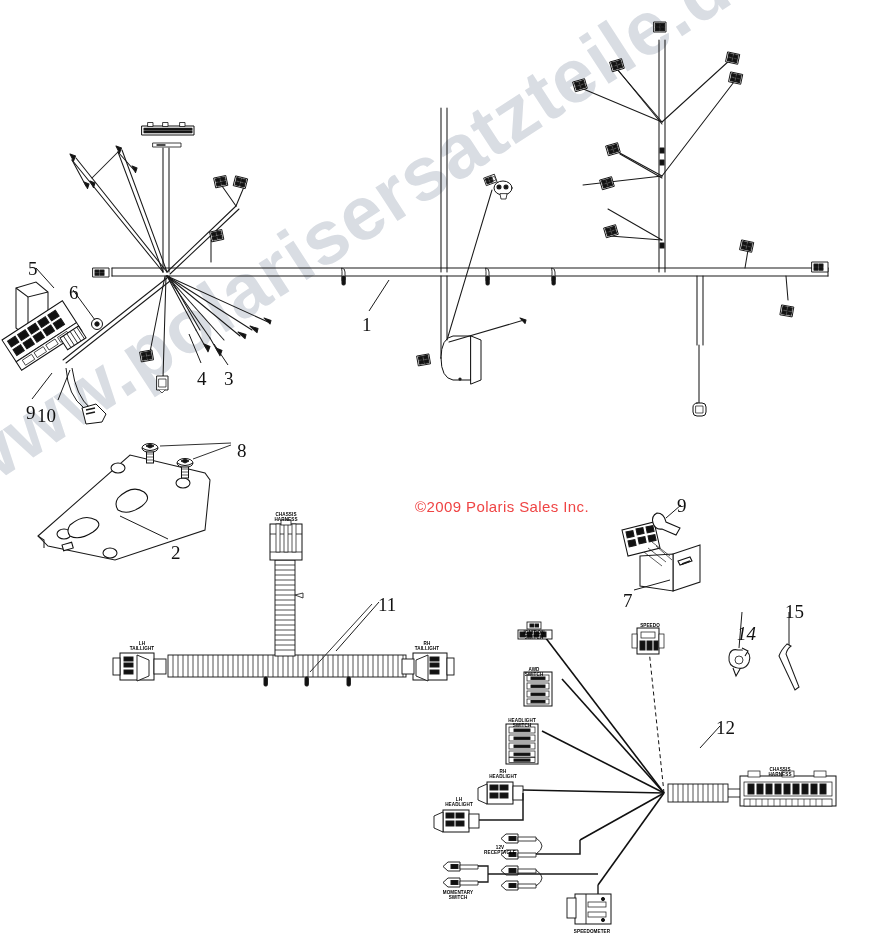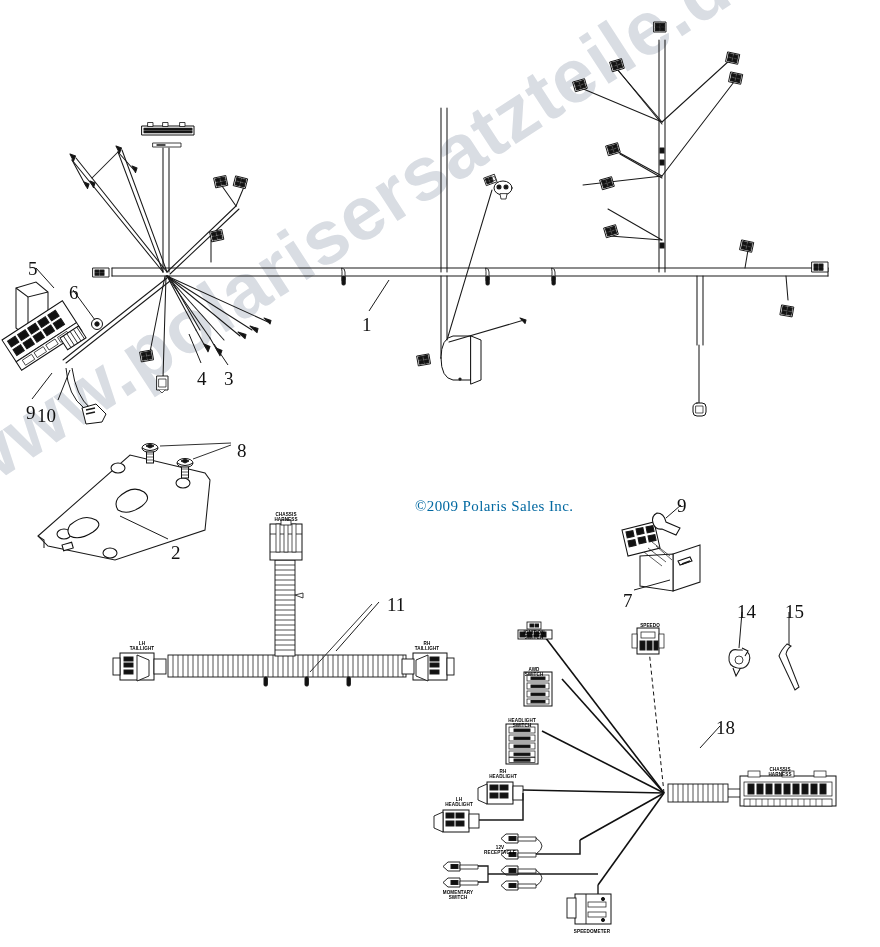--- a/index.html
+++ b/index.html
@@ -2,21 +2,21 @@
 <html><head>
 <meta charset="utf-8">
 <title>Polaris Harness Diagram</title>
 <style>
   html,body{margin:0;padding:0;background:#ffffff;}
   body{width:880px;height:947px;font-family:"Liberation Sans",sans-serif;overflow:hidden;}
   #stage{position:relative;width:880px;height:947px;background:#fff;}
   #svgroot{position:absolute;left:0;top:0;width:880px;height:947px;}
   .callout{position:absolute;font-family:"Liberation Serif",serif;font-size:19px;color:#111;
            line-height:1;user-select:none;}
-  .copyright{position:absolute;font-family:Liberation Serif, serif;font-size:15px;color:#0369a1;
+  .copyright{position:absolute;font-family:Liberation Sans, sans-serif;font-size:15px;color:#ef4444;
              letter-spacing:.4px;white-space:nowrap;}
   .wmark{position:absolute;left:-40px;top:430px;width:980px;
          font-family:"Liberation Sans",sans-serif;font-weight:bold;font-size:76px;
          color:#d9dde3;letter-spacing:1px;white-space:nowrap;
          transform:rotate(-33deg);transform-origin:left center;user-select:none;}
   .conn-label{position:absolute;font-family:"Liberation Sans",sans-serif;font-weight:bold;
               font-size:4.6px;color:#000;text-align:center;line-height:1.15;
               letter-spacing:.1px;white-space:pre;user-select:none;}
 </style>
 </head>
@@ -715,24 +715,24 @@
       <div class="callout" style="left: 362px; top: 315px;">1</div>
       <div class="callout" style="left: 171px; top: 543px;">2</div>
       <div class="callout" style="left: 224px; top: 369px;">3</div>
       <div class="callout" style="left: 197px; top: 369px;">4</div>
       <div class="callout" style="left: 28px; top: 259px;">5</div>
       <div class="callout" style="left: 69px; top: 283px;">6</div>
       <div class="callout" style="left: 623px; top: 591px;">7</div>
       <div class="callout" style="left: 237px; top: 441px;">8</div>
       <div class="callout" style="left: 26px; top: 403px;">9</div>
       <div class="callout" style="left: 37px; top: 406px; text-align: center;">10</div>
-      <div class="callout" style="left: 387px; top: 595px;">11</div>
-      <div class="callout" style="left: 716px; top: 718px;">18</div>
+      <div class="callout" style="left: 378px; top: 595px;">11</div>
+      <div class="callout" style="left: 716px; top: 718px;">12</div>
       <div class="callout" style="left: 677px; top: 496px;">9</div>
-      <div class="callout" style="left: 737px; top: 602px;">14</div>
+      <div class="callout" style="left: 737px; top: 624px; font-style: italic;">14</div>
       <div class="callout" style="left: 785px; top: 602px; text-align: center;">15</div>
     </div>
 
   <div id="conn-label-layer">
       <div class="conn-label" style="left: 246px; top: 512px; width: 80px;">CHASSIS
 HARNESS</div>
       <div class="conn-label" style="left: 102px; top: 641px; width: 80px;">LH
 TAILLIGHT</div>
       <div class="conn-label" style="left: 387px; top: 641px; width: 80px;">RH
 TAILLIGHT</div>

